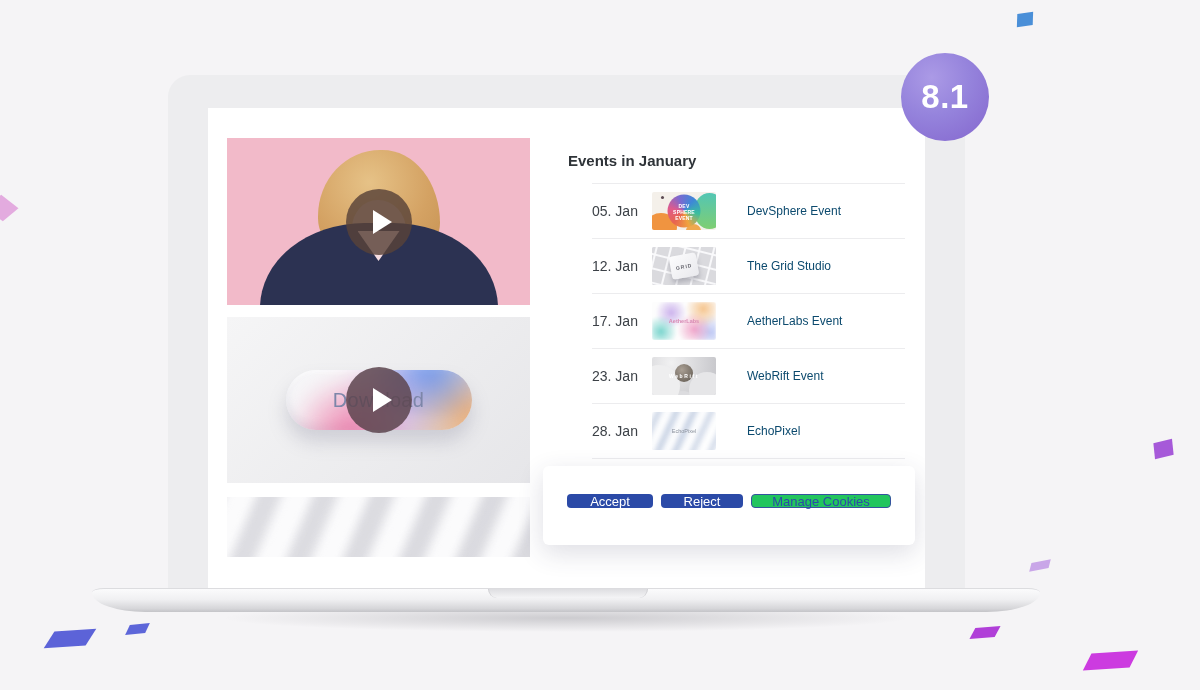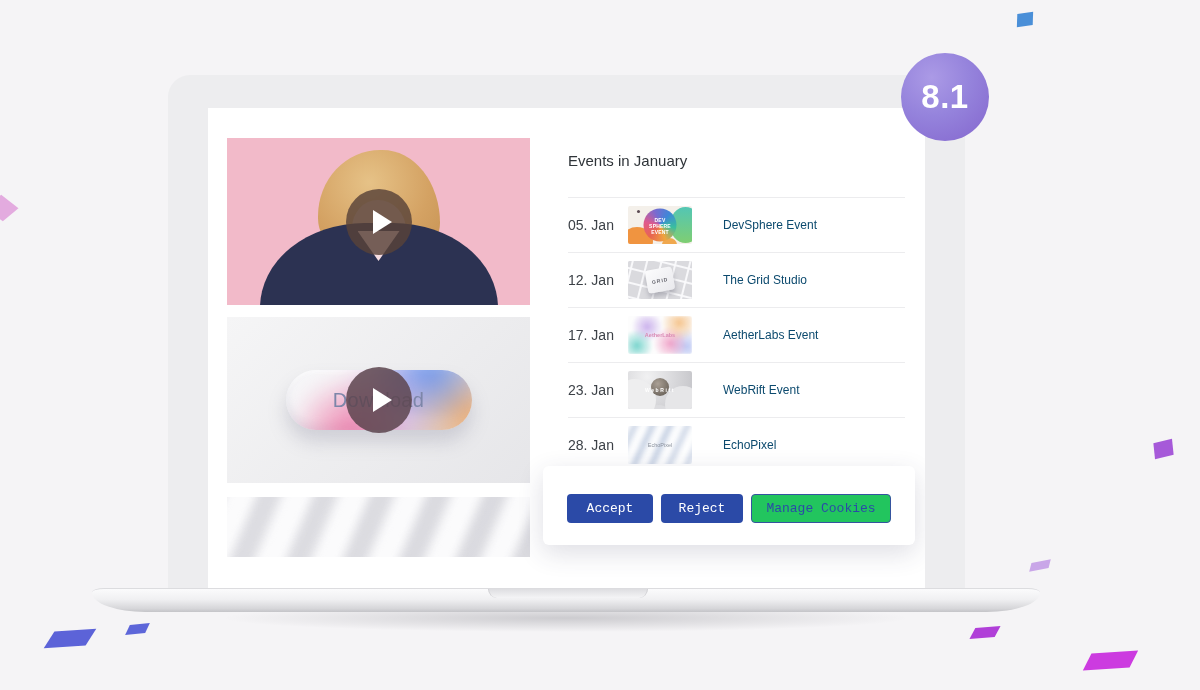--- a/index.html
+++ b/index.html
@@ -121,26 +121,26 @@
       radial-gradient(circle at 56% 55%, rgba(205,120,200,0.55), transparent 45%);
     filter: blur(9px);
   }
   .dl-text {
     position: absolute; inset: 0; display: flex; align-items: center; justify-content: center;
     font-size: 20px; font-weight: 500; color: #7d86a9; letter-spacing: 0.3px;
   }
 
   
   .events-panel { position: absolute; left: 360px; top: 44px; width: 337px; }
-  .events-title { font-size: 15px; font-weight: 400; color: #2f3439; margin-bottom: 28px; }
+  .events-title { font-size: 15px; font-weight: 700; color: #2f3439; margin-bottom: 14px; }
   .event-row {
     display: flex; align-items: center; height: 55px;
     border-top: 1px solid #ececee;
   }
-  .event-rows { border-bottom: 1px solid #ececee; }
+  .event-rows { border-bottom: 1px solid #ececee; margin-left: 24px; }
   .event-date { width: 60px; font-size: 14px; color: #3c4147; }
   .event-thumb {
     position: relative; width: 64px; height: 38px; border-radius: 2px;
     overflow: hidden; flex: 0 0 auto; margin-right: 31px;
     display: flex; align-items: center; justify-content: center;
   }
   .event-name { font-size: 12px; color: #0c4a6e; }
 
   
   .thumb-devsphere { background: #f4f0ea; }
@@ -216,23 +216,23 @@
 
   
   .cookie-banner {
     position: absolute; left: 335px; top: 358px; width: 372px; height: 79px;
     background: #ffffff; border-radius: 6px;
     box-shadow: 0 8px 26px rgba(50, 50, 85, 0.16);
     padding: 28px 24px 0 24px;
     display: flex; gap: 8px;
   }
   .btn {
-    height: 29px; border-radius: 4px; font-size: 13px; font-weight: 500;
-    display: flex; align-items: center; justify-content: center;
-    font-family: Liberation Mono, monospace; cursor: pointer; border: none;
+    height: 14px; border-radius: 4px; font-size: 13px; font-weight: 500;
+    display: flex; align-items: center; justify-content: center;
+    font-family: Liberation Sans, sans-serif; cursor: pointer; border: none;
   }
   .btn-filled { background: #2b4aa7; color: #ffffff; }
   .btn-accept { width: 86px; }
   .btn-reject { width: 82px; }
   .btn-outline { width: 140px; background: #22c55e; color: #2b4aa7; border: 1px solid #35549f; }
 </style>
 </head>
 <body>
 
 <div class="stage">

